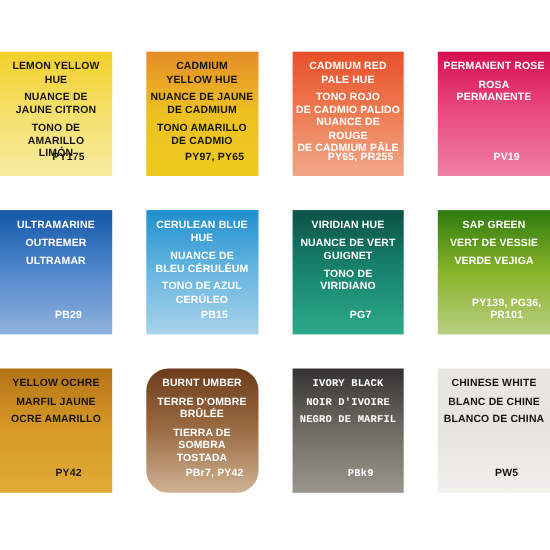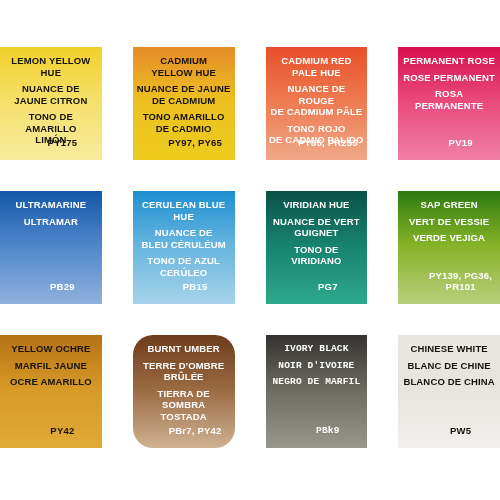--- a/index.html
+++ b/index.html
@@ -95,38 +95,38 @@
 DE CADMIUM</div>
           <div class="name-line name-es txt-dark">TONO AMARILLO
 DE CADMIO</div>
         </div>
         <div class="swatch-code txt-dark">PY97, PY65</div>
       </div>
       <div class="swatch" style="background: linear-gradient(rgb(232, 80, 42) 0%, rgb(238, 122, 81) 48%, rgb(240, 168, 136) 100%);">
         <div class="swatch-names">
           <div class="name-line name-en txt-light">CADMIUM RED
 PALE HUE</div>
+          <div class="name-line name-es txt-light">TONO ROJO
+DE CADMIO PALIDO</div>
           <div class="name-line name-fr txt-light">NUANCE DE ROUGE
 DE CADMIUM PÂLE</div>
-          <div class="name-line name-es txt-light">TONO ROJO
-DE CADMIO PALIDO</div>
         </div>
         <div class="swatch-code txt-light">PY65, PR255</div>
       </div>
       <div class="swatch" style="background: linear-gradient(rgb(214, 16, 78) 0%, rgb(233, 74, 125) 48%, rgb(239, 127, 166) 100%);">
         <div class="swatch-names">
           <div class="name-line name-en txt-light">PERMANENT ROSE</div>
-          <div class="name-line name-fr txt-light">ROSE PERMANENT</div>
           <div class="name-line name-es txt-light">ROSA PERMANENTE</div>
         </div>
         <div class="swatch-code txt-light">PV19</div>
       </div>
       <div class="swatch" style="background: linear-gradient(rgb(19, 88, 168) 0%, rgb(79, 134, 203) 48%, rgb(143, 178, 221) 100%);">
         <div class="swatch-names">
           <div class="name-line name-en txt-light">ULTRAMARINE</div>
+          <div class="name-line name-fr txt-light">OUTREMER</div>
           <div class="name-line name-es txt-light">ULTRAMAR</div>
         </div>
         <div class="swatch-code txt-light">PB29</div>
       </div>
       <div class="swatch" style="background: linear-gradient(rgb(31, 143, 208) 0%, rgb(102, 181, 223) 48%, rgb(168, 211, 234) 100%);">
         <div class="swatch-names">
           <div class="name-line name-en txt-light">CERULEAN BLUE HUE</div>
           <div class="name-line name-fr txt-light">NUANCE DE
 BLEU CÉRULÉUM</div>
           <div class="name-line name-es txt-light">TONO DE AZUL

